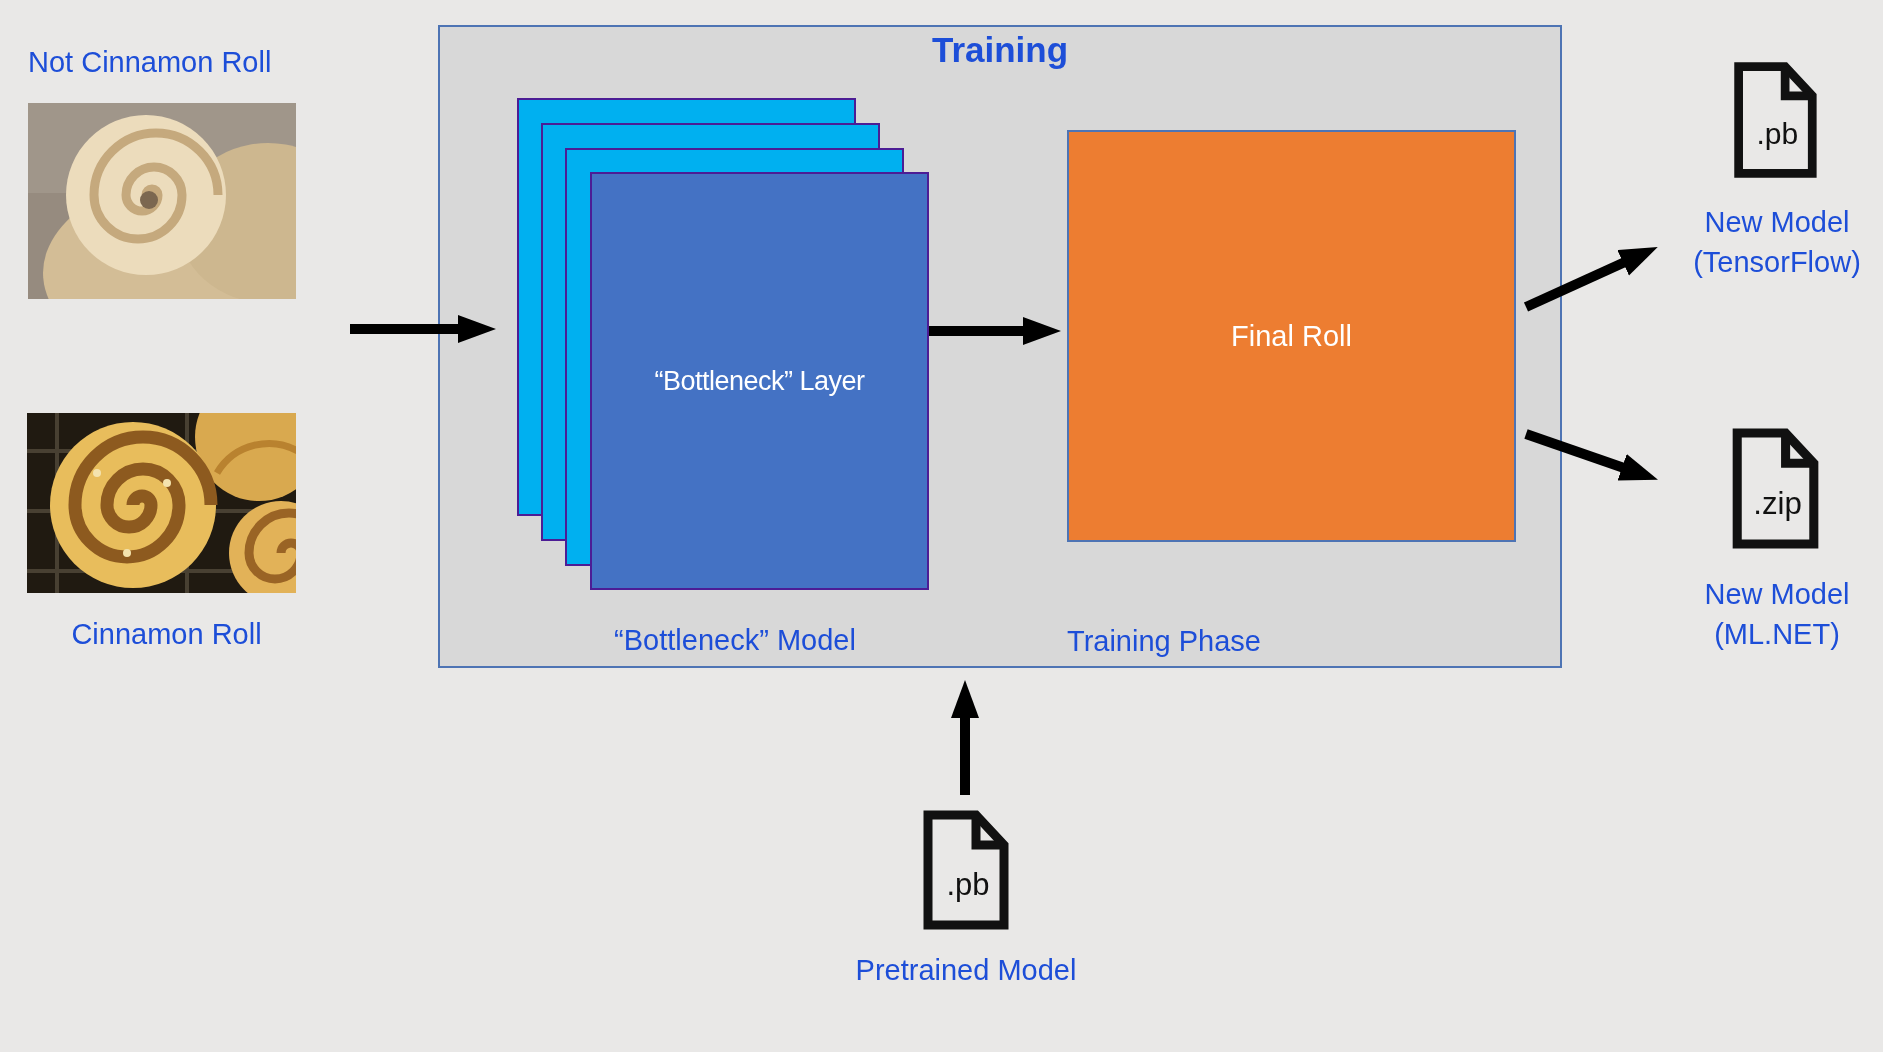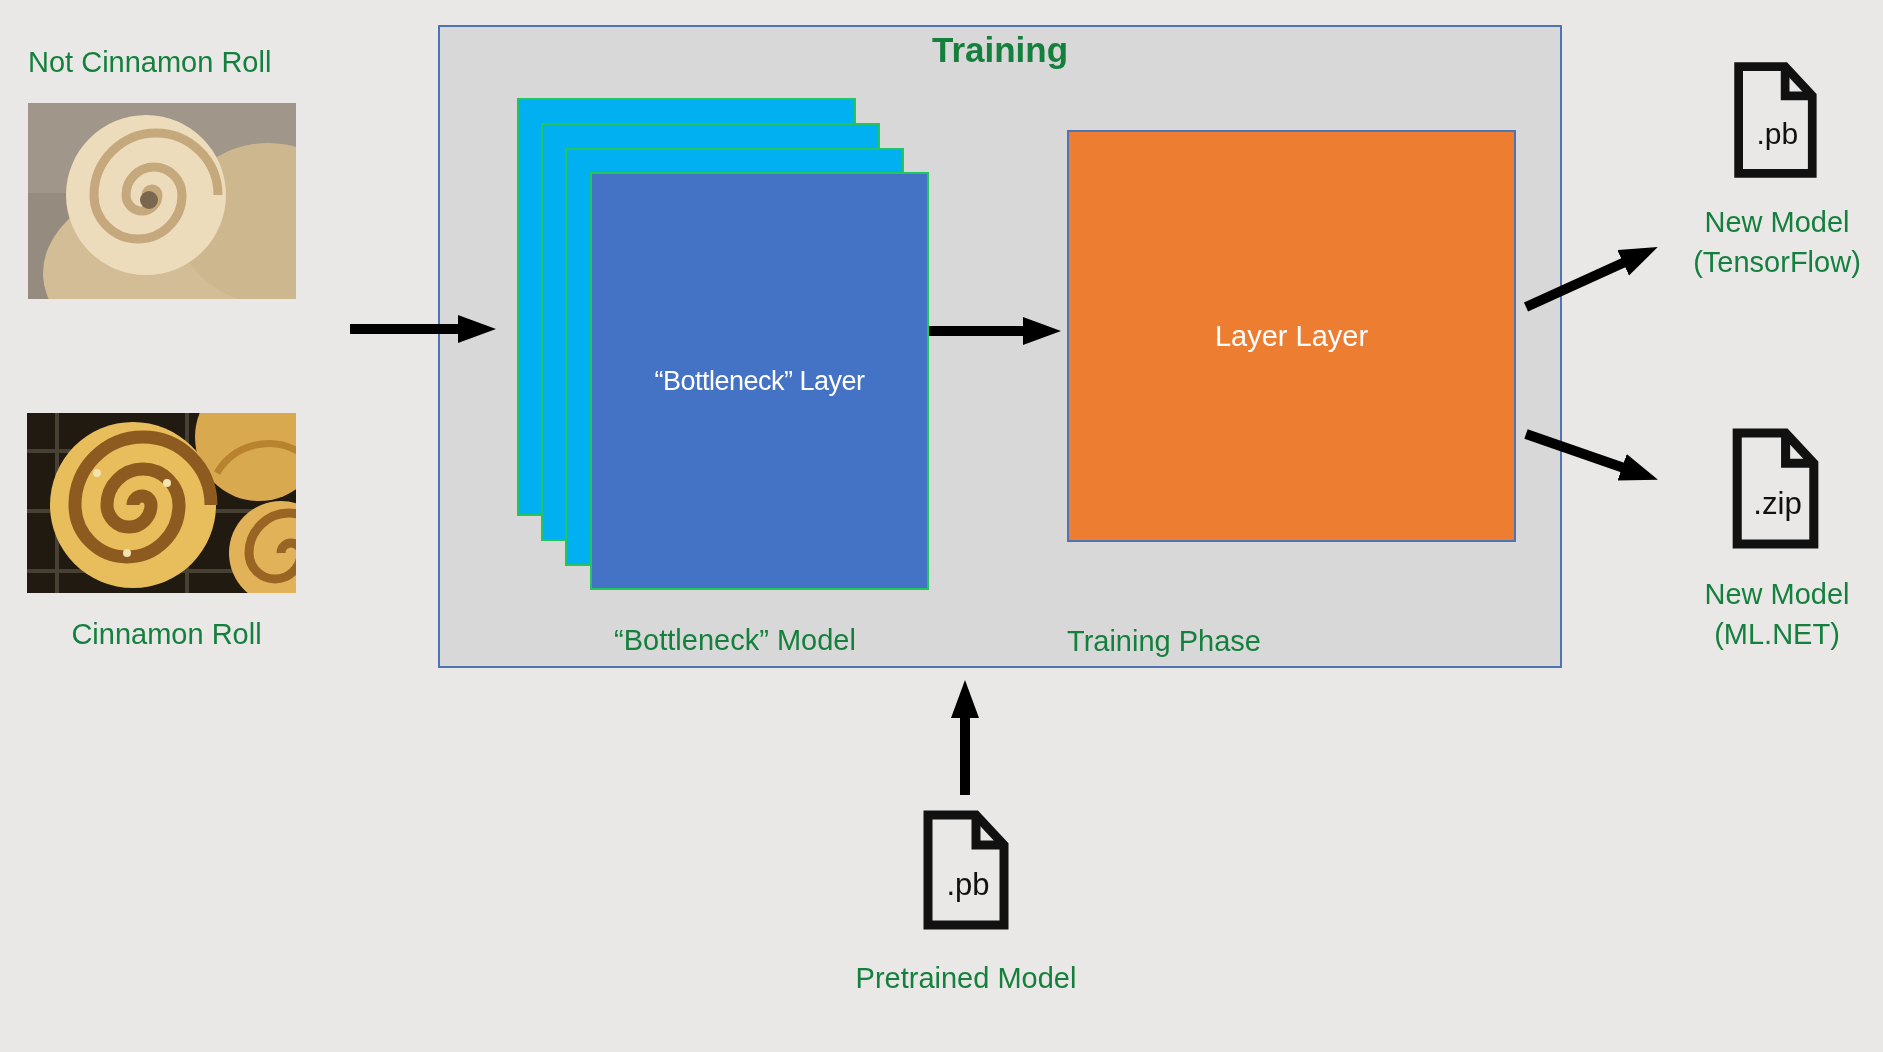--- a/index.html
+++ b/index.html
@@ -8,42 +8,42 @@
     width:1883px;height:1052px;
     background:#e9e8e7;
     font-family:"Liberation Sans", sans-serif;
     color:#1f1f1f;
     overflow:hidden;
   }
   .abs{position:absolute;}
   .label{
     font-size:29px;
     line-height:40px;
-    color:#15803d;
+    color:#1d4ed8;
     white-space:nowrap;
   }
   .center{text-align:center;}
 
   
   #training-box{
     left:438px;top:25px;width:1124px;height:643px;
     background:#d8d8d8;
     border:2px solid #4e74b4;
     box-sizing:border-box;
   }
   #training-title{
     left:438px;top:30px;width:1124px;
     font-weight:bold;font-size:35px;text-align:center;
   }
 
   
   .layer-card{
     width:339px;height:418px;
     box-sizing:border-box;
-    border:2px solid #22c55e;
+    border:2px solid #4c1d95;
   }
   .cyan{background:#00b0f0;}
   #cyan-1{left:517px;top:98px;}
   #cyan-2{left:541px;top:123px;}
   #cyan-3{left:565px;top:148px;}
   #bottleneck-layer{
     left:590px;top:172px;
     background:#4472c4;
     display:flex;align-items:center;justify-content:center;
   }
@@ -72,21 +72,21 @@
   #cinnamon-label{left:32px;top:614px;width:269px;text-align:center;}
 
   
   #tf-icon{left:1727px;top:58px;width:93px;height:124px;}
   #tf-label{left:1640px;top:202px;width:274px;text-align:center;}
   #zip-icon{left:1725px;top:425px;width:97px;height:127px;}
   #zip-label{left:1640px;top:574px;width:274px;text-align:center;}
 
   
   #pretrained-icon{left:915px;top:807px;width:98px;height:126px;}
-  #pretrained-label{left:791px;top:949px;width:350px;text-align:center;line-height:43px;margin-top:8px;}
+  #pretrained-label{left:791px;top:949px;width:350px;text-align:center;line-height:43px;}
 
   
   #arrows{left:0;top:0;width:1883px;height:1052px;pointer-events:none;}
 
   .file-icon-text{
     font-family:"Liberation Sans", sans-serif;
     font-size:31px;
     fill:#111111;
   }
 </style>
@@ -130,21 +130,21 @@
   <div class="abs label" id="training-title">Training</div>
 
   <div class="abs layer-card cyan" id="cyan-1"></div>
   <div class="abs layer-card cyan" id="cyan-2"></div>
   <div class="abs layer-card cyan" id="cyan-3"></div>
   <div class="abs layer-card" id="bottleneck-layer">
     <span class="layer-text">“Bottleneck” Layer</span>
   </div>
 
   <div class="abs" id="final-layer">
-    <span class="layer-text">Layer Layer</span>
+    <span class="layer-text">Final Roll</span>
   </div>
 
   <div class="abs label" id="bottleneck-phase">“Bottleneck” Model</div>
   <div class="abs label" id="training-phase">Training Phase</div>
 
   <svg class="abs" id="tf-icon" viewBox="0 0 96 126">
     <path d="M12 8 H60 L88 38 V118 H12 Z" fill="none" stroke="#111" stroke-width="9" stroke-linejoin="miter"></path>
     <path d="M60 8 V38 H88" fill="none" stroke="#111" stroke-width="9"></path>
     <text class="file-icon-text" x="52" y="88" text-anchor="middle">.pb</text>
   </svg>

